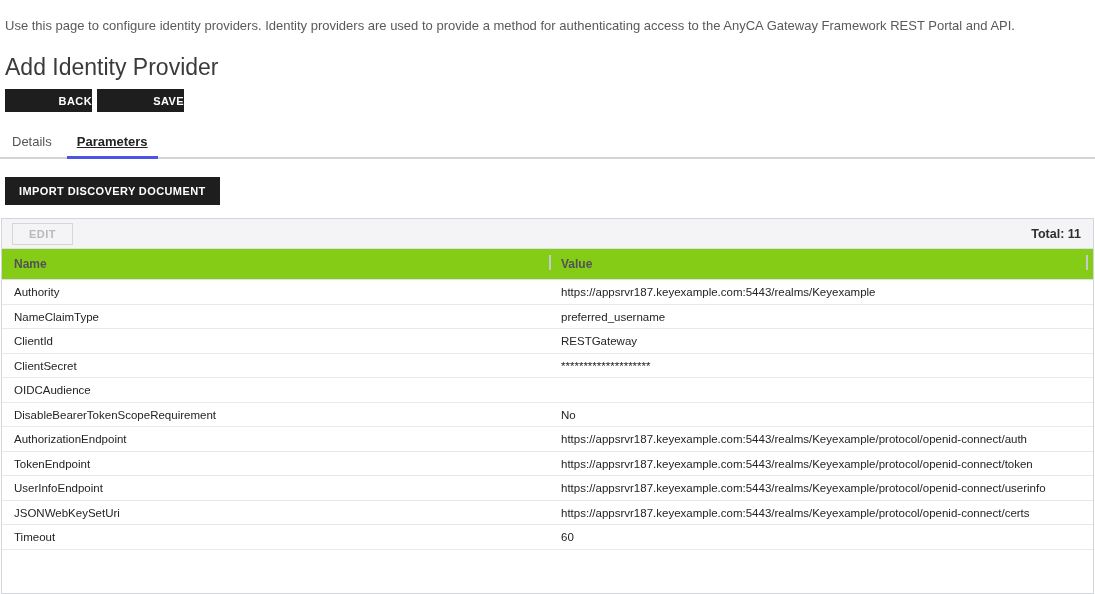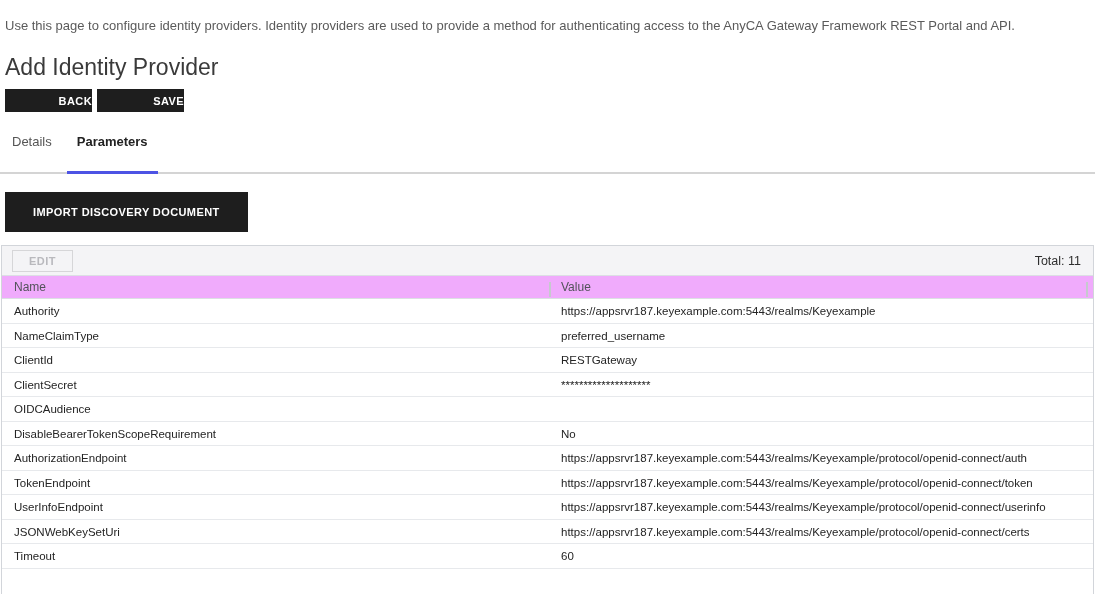--- a/index.html
+++ b/index.html
@@ -39,43 +39,44 @@
     border: none;
     font-family: "Liberation Sans", sans-serif;
     font-size: 11px;
     font-weight: 700;
     letter-spacing: 0.4px;
     height: 23px;
     cursor: pointer;
     text-align: right;
   }
   .btn-back, .btn-save { width: 87px; }
-  .btn-import { margin-top: 16px; padding: 0 28px; height: 40px; }
+  .btn-import { margin-top: 16px; padding: 0 14px; height: 28px; }
 
   .tabs {
     margin-top: 18px;
     border-bottom: 2px solid #d4d4d4;
     display: flex;
     padding-left: 7px;
   }
   .tab {
     font-size: 13px;
     color: #555;
-    padding: 4px 5px 22px 5px;
+    padding: 4px 5px 7px 5px;
     margin-right: 10px;
     margin-bottom: -2px;
     cursor: pointer;
     text-align: right;
   }
   .tab.active {
     font-weight: 700;
     color: #222;
     border-bottom: 3px solid #4d53e4;
     padding-left: 10px;
     padding-right: 10px;
+    text-decoration: underline;
   }
 
   .table-wrap {
     margin-top: 13px;
     margin-left: 1px;
     width: 1093px;
     height: 376px;
     border: 1px solid #d2d5da;
     background: #ffffff;
   }
@@ -94,32 +95,33 @@
     color: #b9b9bd;
     font-family: "Liberation Sans", sans-serif;
     font-size: 11px;
     font-weight: 700;
     letter-spacing: 0.5px;
     padding: 4px 16px;
   }
   .total {
     font-size: 12.5px;
     color: #2e2e2e;
+    font-weight: bold;
   }
 
   .grid-header {
-    height: 24px;
-    background: #f0abfc;
+    height: 32px;
+    background: #84cc16;
     border-top: 1px solid #dcdfe4;
     border-bottom: 1px solid #dcdfe4;
     display: grid;
     grid-template-columns: 547px 1fr;
     align-items: center;
     font-size: 12px;
-    font-weight: 400;
+    font-weight: 700;
     color: #52525a;
   }
   .grid-header .hcell { position: relative; padding-left: 12px; height: 100%; display: flex; align-items: center; }
   .resize-handle {
     position: absolute;
     left: 0;
     top: 6px;
     width: 2px;
     height: 15px;
     background: #c6c9ce;

